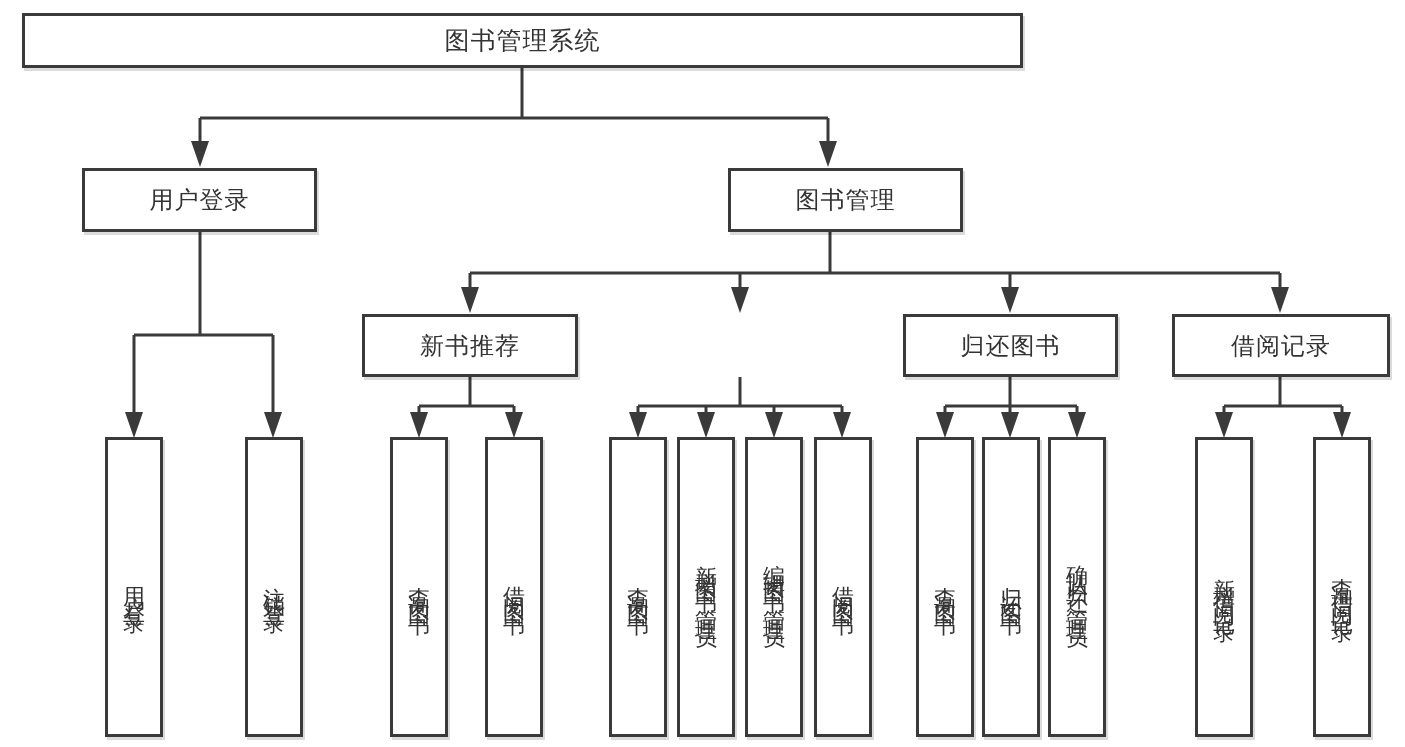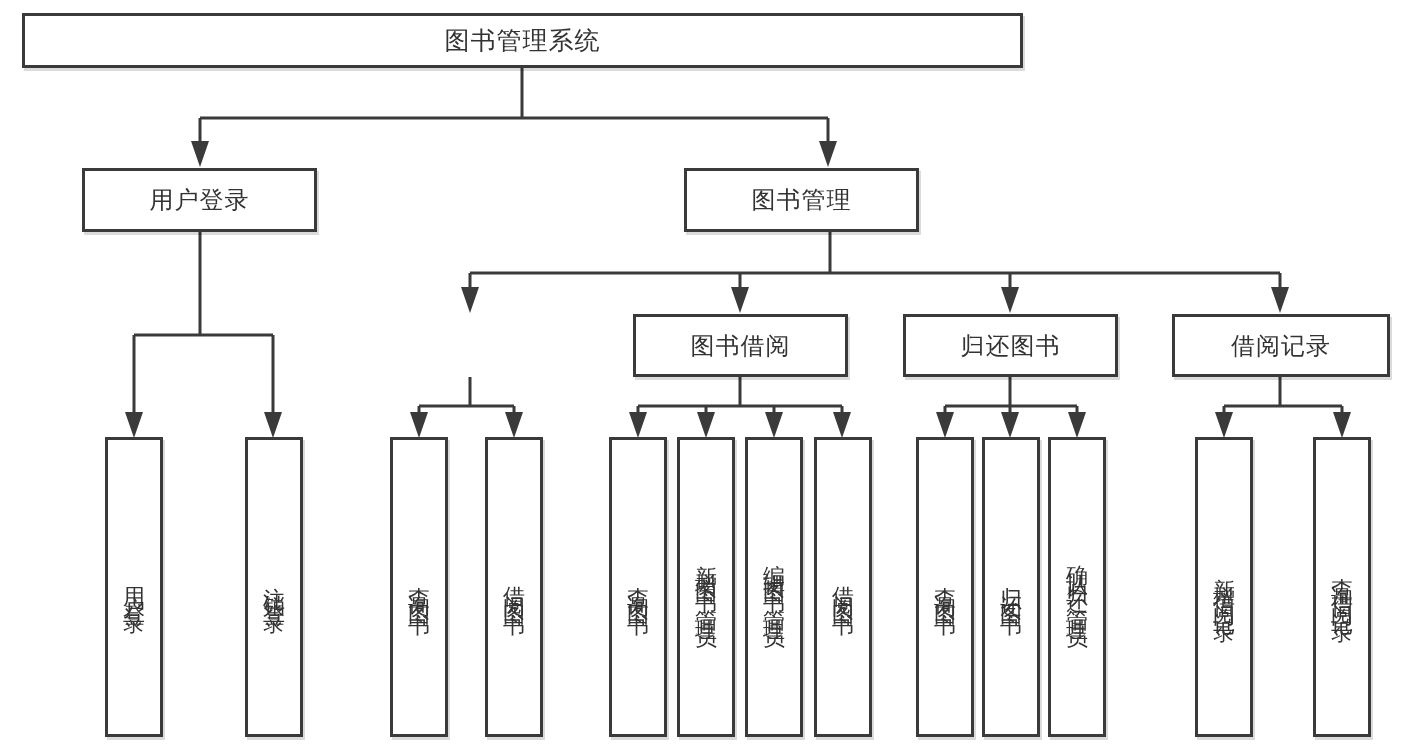--- a/index.html
+++ b/index.html
@@ -69,23 +69,23 @@
     <polygon points="1068,412 1086,412 1077,438"></polygon>
 
     <path d="M1280 377 V406 M1224 406 H1342 M1224 406 V414 M1342 406 V414"></path>
     <polygon points="1215,412 1233,412 1224,438"></polygon>
     <polygon points="1333,412 1351,412 1342,438"></polygon>
   </svg>
 
   <div class="node root-node" style="left:22px;top:13px;width:1001px;height:55px">图书管理系统</div>
 
   <div class="node h-node" style="left:82px;top:168px;width:235px;height:64px">用户登录</div>
-  <div class="node h-node" style="left:684px;top:168px;width:235px;height:64px">图书管理</div>
+  <div class="node h-node" style="left:728px;top:168px;width:235px;height:64px">图书管理</div>
 
-  <div class="node h-node" style="left:633px;top:314px;width:215px;height:63px">图书借阅</div>
+  <div class="node h-node" style="left:362px;top:314px;width:216px;height:63px">新书推荐</div>
   <div class="node h-node" style="left:903px;top:314px;width:215px;height:63px">归还图书</div>
   <div class="node h-node" style="left:1172px;top:314px;width:218px;height:63px">借阅记录</div>
 
   <div class="node v-node" style="left:105px;top:437px;width:58px;height:300px">用户登录</div>
   <div class="node v-node" style="left:245px;top:437px;width:58px;height:300px">注销登录</div>
 
   <div class="node v-node" style="left:390px;top:437px;width:58px;height:300px">查询图书</div>
   <div class="node v-node" style="left:485px;top:437px;width:58px;height:300px">借阅图书</div>
 
   <div class="node v-node" style="left:609px;top:437px;width:58px;height:300px">查询图书</div>

